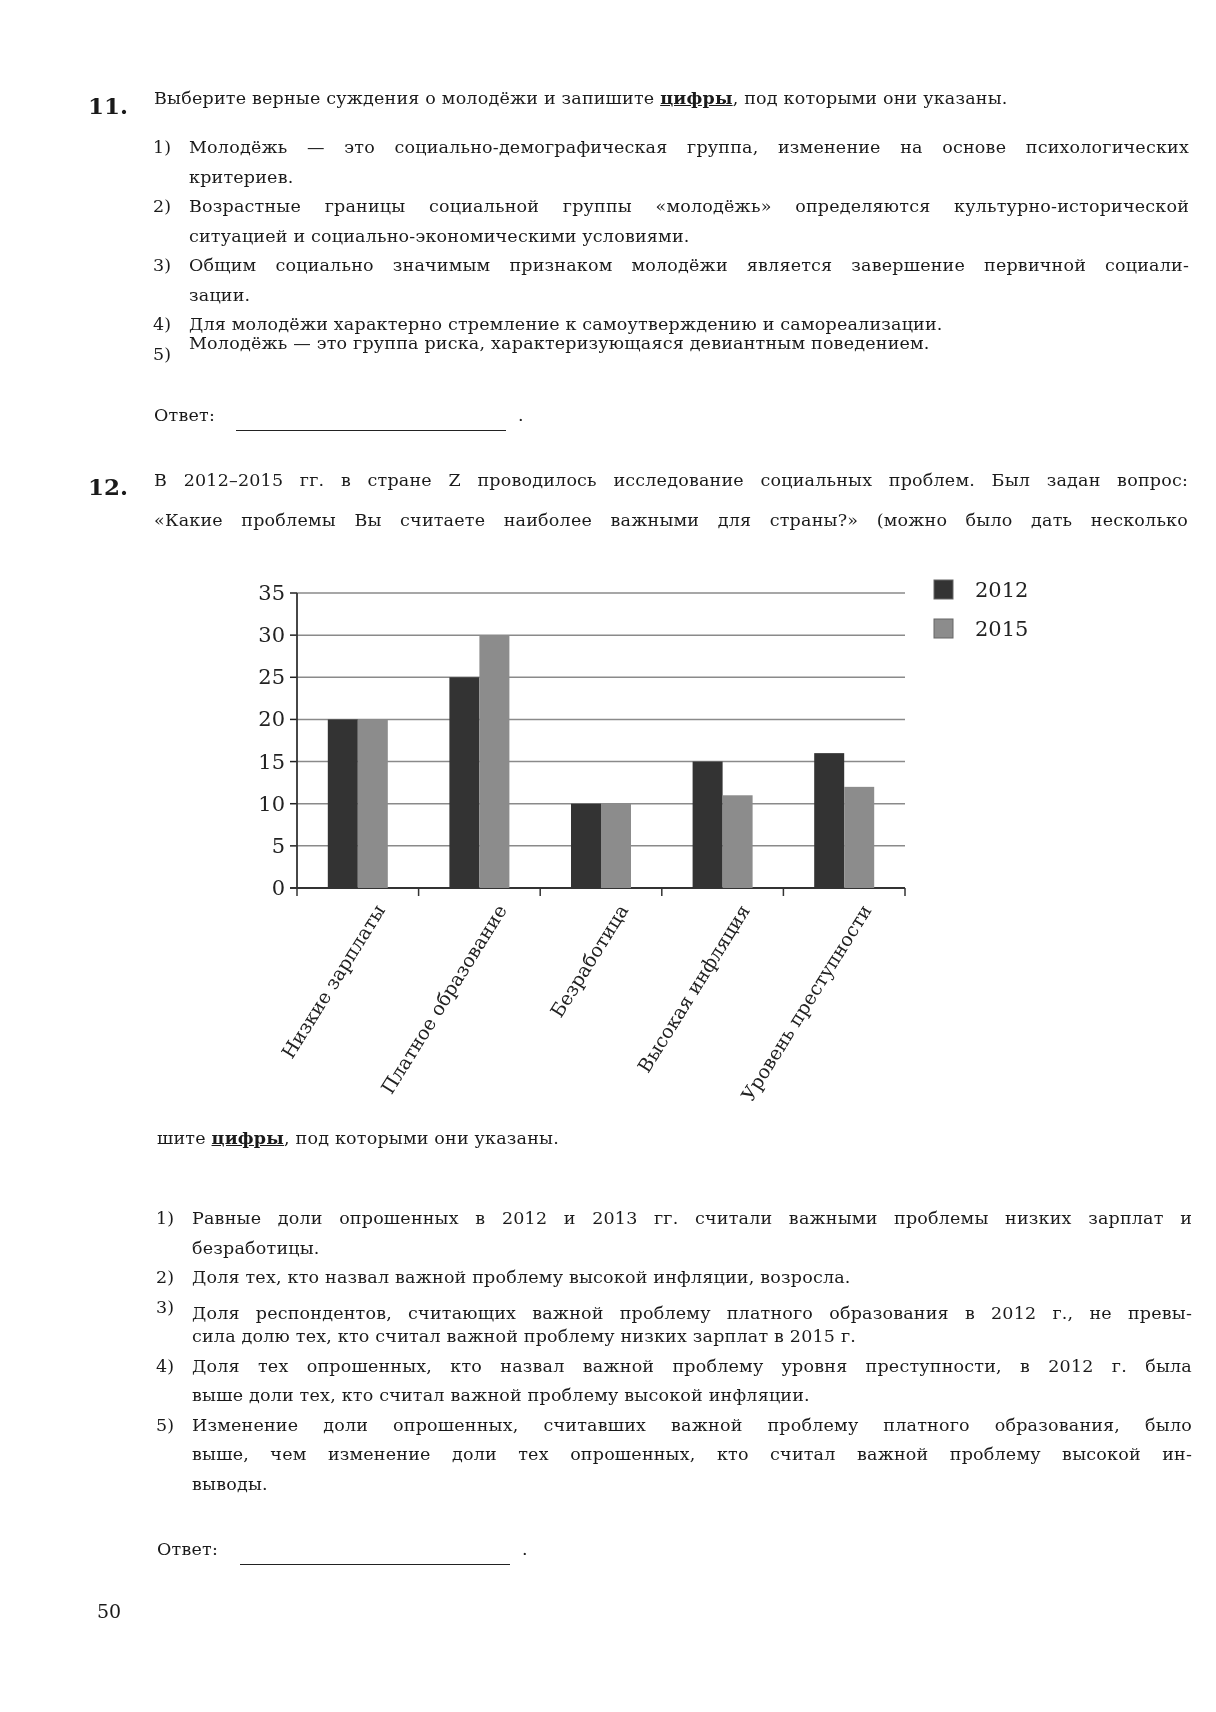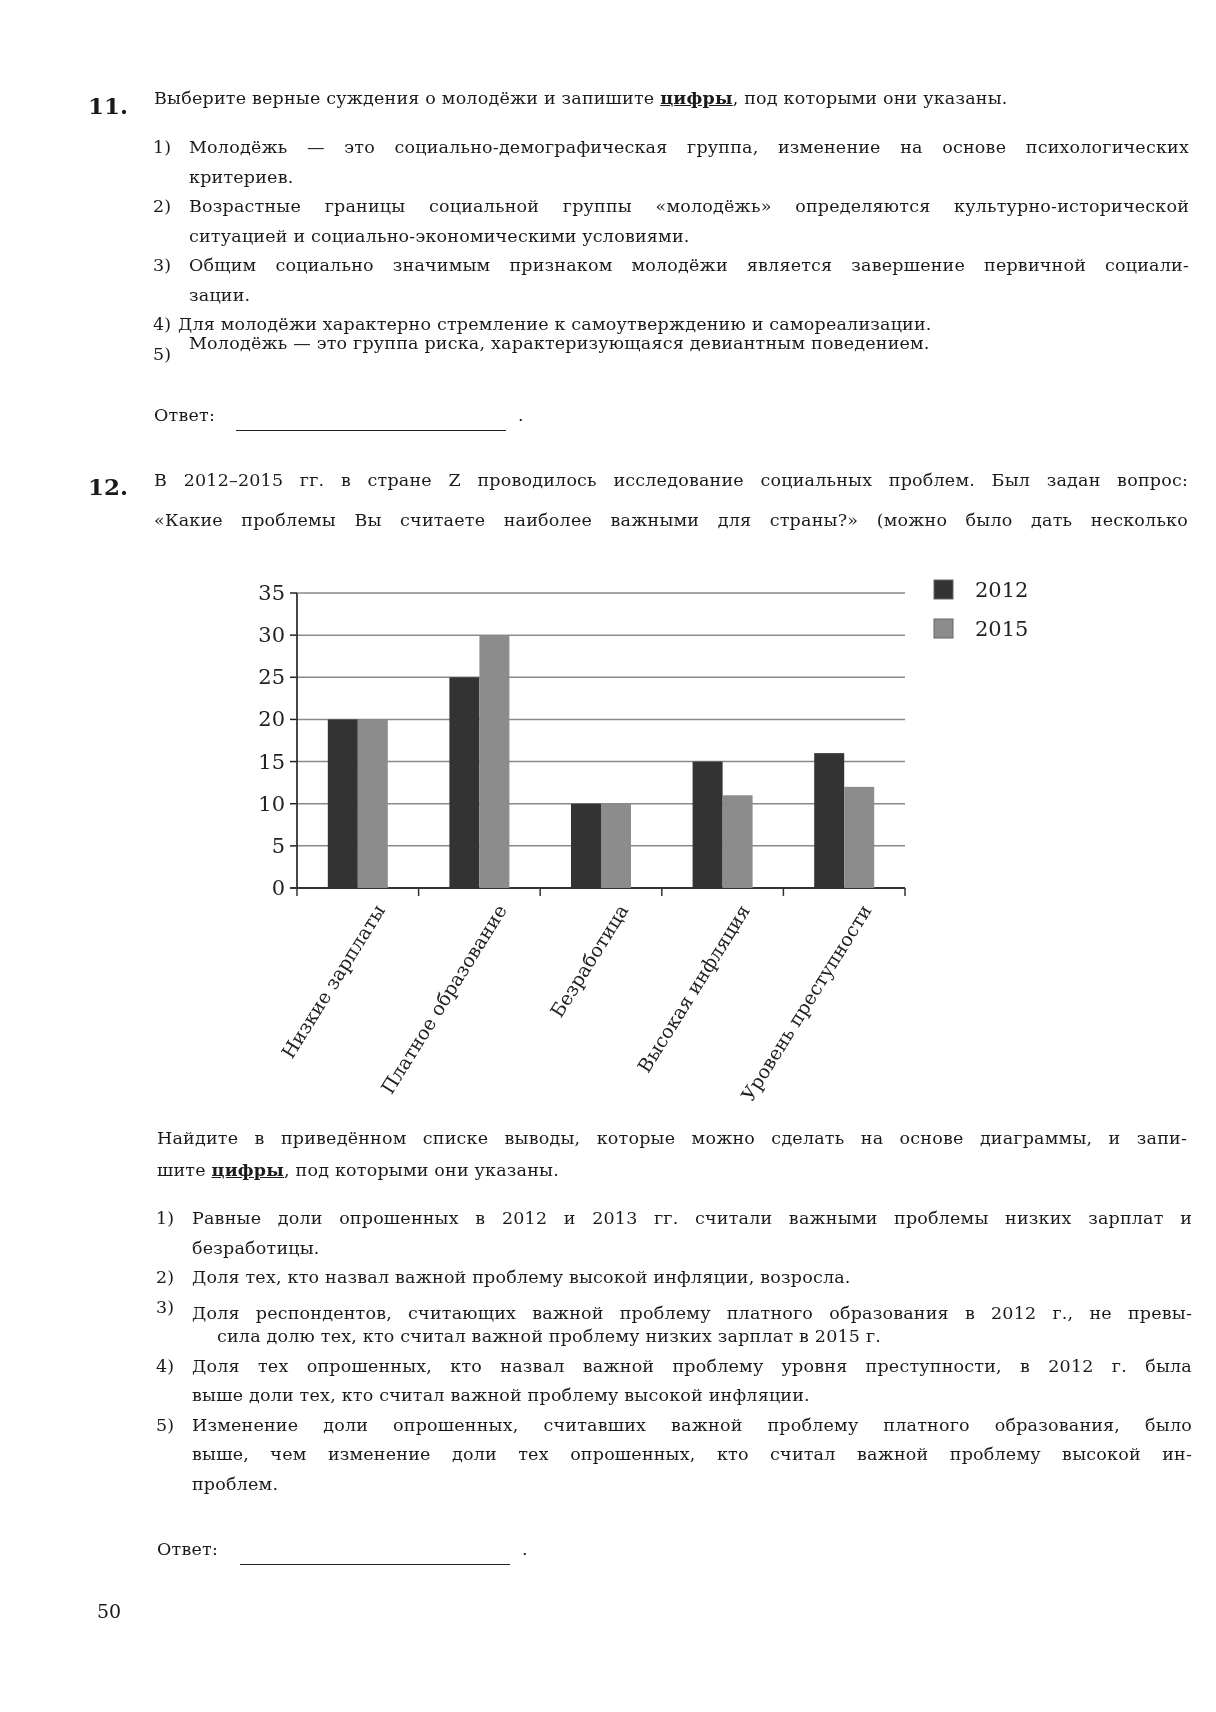--- a/index.html
+++ b/index.html
@@ -25,21 +25,21 @@
     <div class="abs txt" style="left: 153px; top: 132px;">1)</div>
     <div class="abs txt just" style="left: 189px; top: 132px; width: 1000px;">Молодёжь — это социально-демографическая группа, изменение на основе психологических</div>
     <div class="abs txt" style="left: 189px; top: 161.5px;">критериев.</div>
     <div class="abs txt" style="left: 153px; top: 191px;">2)</div>
     <div class="abs txt just" style="left: 189px; top: 191px; width: 1000px;">Возрастные границы социальной группы «молодёжь» определяются культурно-исторической</div>
     <div class="abs txt" style="left: 189px; top: 220.5px;">ситуацией и социально-экономическими условиями.</div>
     <div class="abs txt" style="left: 153px; top: 250px;">3)</div>
     <div class="abs txt just" style="left: 189px; top: 250px; width: 1000px;">Общим социально значимым признаком молодёжи является завершение первичной социали-</div>
     <div class="abs txt" style="left: 189px; top: 279.5px;">зации.</div>
     <div class="abs txt" style="left: 153px; top: 309px;">4)</div>
-    <div class="abs txt" style="left: 178px; top: 309px;">Для молодёжи характерно стремление к самоутверждению и самореализации.</div>
+    <div class="abs txt" style="left: 189px; top: 309px;">Для молодёжи характерно стремление к самоутверждению и самореализации.</div>
     <div class="abs txt" style="left: 153px; top: 338.5px;">5)</div>
     <div class="abs txt" style="left: 189px; top: 328px;">Молодёжь — это группа риска, характеризующаяся девиантным поведением.</div>
   </div>
 
 <div class="abs txt" style="left:154px; top:400px;">Ответ:</div>
 <div class="abs" style="left:236px; top:406px; width:270px; height:24px; border-bottom:1.5px solid #222;">
   <span></span>
 </div>
 <div class="abs txt" style="left:518px; top:400px;">.</div>
 
@@ -96,42 +96,41 @@
     <text x="629" y="350" text-anchor="end" font-size="19" fill="#222" transform="rotate(-58 629 350)">Безработица</text>
     <text x="750.5999999999999" y="350" text-anchor="end" font-size="19" fill="#222" transform="rotate(-58 750.5999999999999 350)">Высокая инфляция</text>
     <text x="872.1999999999999" y="350" text-anchor="end" font-size="19" fill="#222" transform="rotate(-58 872.1999999999999 350)">Уровень преступности</text>
     <rect x="934" y="20" width="19" height="19" fill="#333333" stroke="#666" stroke-width="1"></rect>
     <text x="975" y="37" font-size="21" fill="#222">2012</text>
     <rect x="934" y="59" width="19" height="19" fill="#8c8c8c" stroke="#666" stroke-width="1"></rect>
     <text x="975" y="76" font-size="21" fill="#222">2015</text>
   </svg>
 
 <div class="abs" style="left:157px; top:1122px; width:1030px;">
-  <div class="txt just" style="line-height:32px;">Найдите в приведённом списке выводы, которые можно сделать на основе диаграммы, и запи-</div>
   <div class="txt" style="line-height:32px;">
     <span>шите </span><span class="b">цифры</span><span>, под которыми они указаны.</span>
   </div>
 </div>
 
 <div id="q12-options">
     <div class="abs txt" style="left: 156px; top: 1203px;">1)</div>
     <div class="abs txt just" style="left: 192px; top: 1203px; width: 1000px;">Равные доли опрошенных в 2012 и 2013 гг. считали важными проблемы низких зарплат и</div>
     <div class="abs txt" style="left: 192px; top: 1232.5px;">безработицы.</div>
     <div class="abs txt" style="left: 156px; top: 1262px;">2)</div>
     <div class="abs txt" style="left: 192px; top: 1262px;">Доля тех, кто назвал важной проблему высокой инфляции, возросла.</div>
     <div class="abs txt" style="left: 156px; top: 1291.5px;">3)</div>
     <div class="abs txt just" style="left: 192px; top: 1298px; width: 1000px;">Доля респондентов, считающих важной проблему платного образования в 2012 г., не превы-</div>
-    <div class="abs txt" style="left: 192px; top: 1321px; margin-left: 25px;">сила долю тех, кто считал важной проблему низких зарплат в 2015 г.</div>
+    <div class="abs txt" style="left: 192px; top: 1321px;">сила долю тех, кто считал важной проблему низких зарплат в 2015 г.</div>
     <div class="abs txt" style="left: 156px; top: 1350.5px;">4)</div>
     <div class="abs txt just" style="left: 192px; top: 1350.5px; width: 1000px;">Доля тех опрошенных, кто назвал важной проблему уровня преступности, в 2012 г. была</div>
     <div class="abs txt" style="left: 192px; top: 1380px;">выше доли тех, кто считал важной проблему высокой инфляции.</div>
     <div class="abs txt" style="left: 156px; top: 1409.5px;">5)</div>
     <div class="abs txt just" style="left: 192px; top: 1409.5px; width: 1000px;">Изменение доли опрошенных, считавших важной проблему платного образования, было</div>
     <div class="abs txt just" style="left: 192px; top: 1439px; width: 1000px;">выше, чем изменение доли тех опрошенных, кто считал важной проблему высокой ин-</div>
-    <div class="abs txt" style="left: 192px; top: 1468.5px;">проблем.</div>
+    <div class="abs txt" style="left: 192px; top: 1468.5px;">выводы.</div>
   </div>
 
 <div class="abs txt" style="left:157px; top:1534px;">Ответ:</div>
 <div class="abs" style="left:240px; top:1540px; width:270px; height:24px; border-bottom:1.5px solid #222;">
   <span></span>
 </div>
 <div class="abs txt" style="left:522px; top:1534px;">.</div>
 
 <div class="abs pagenum" style="left:97px; top:1600px;">50</div>
 

